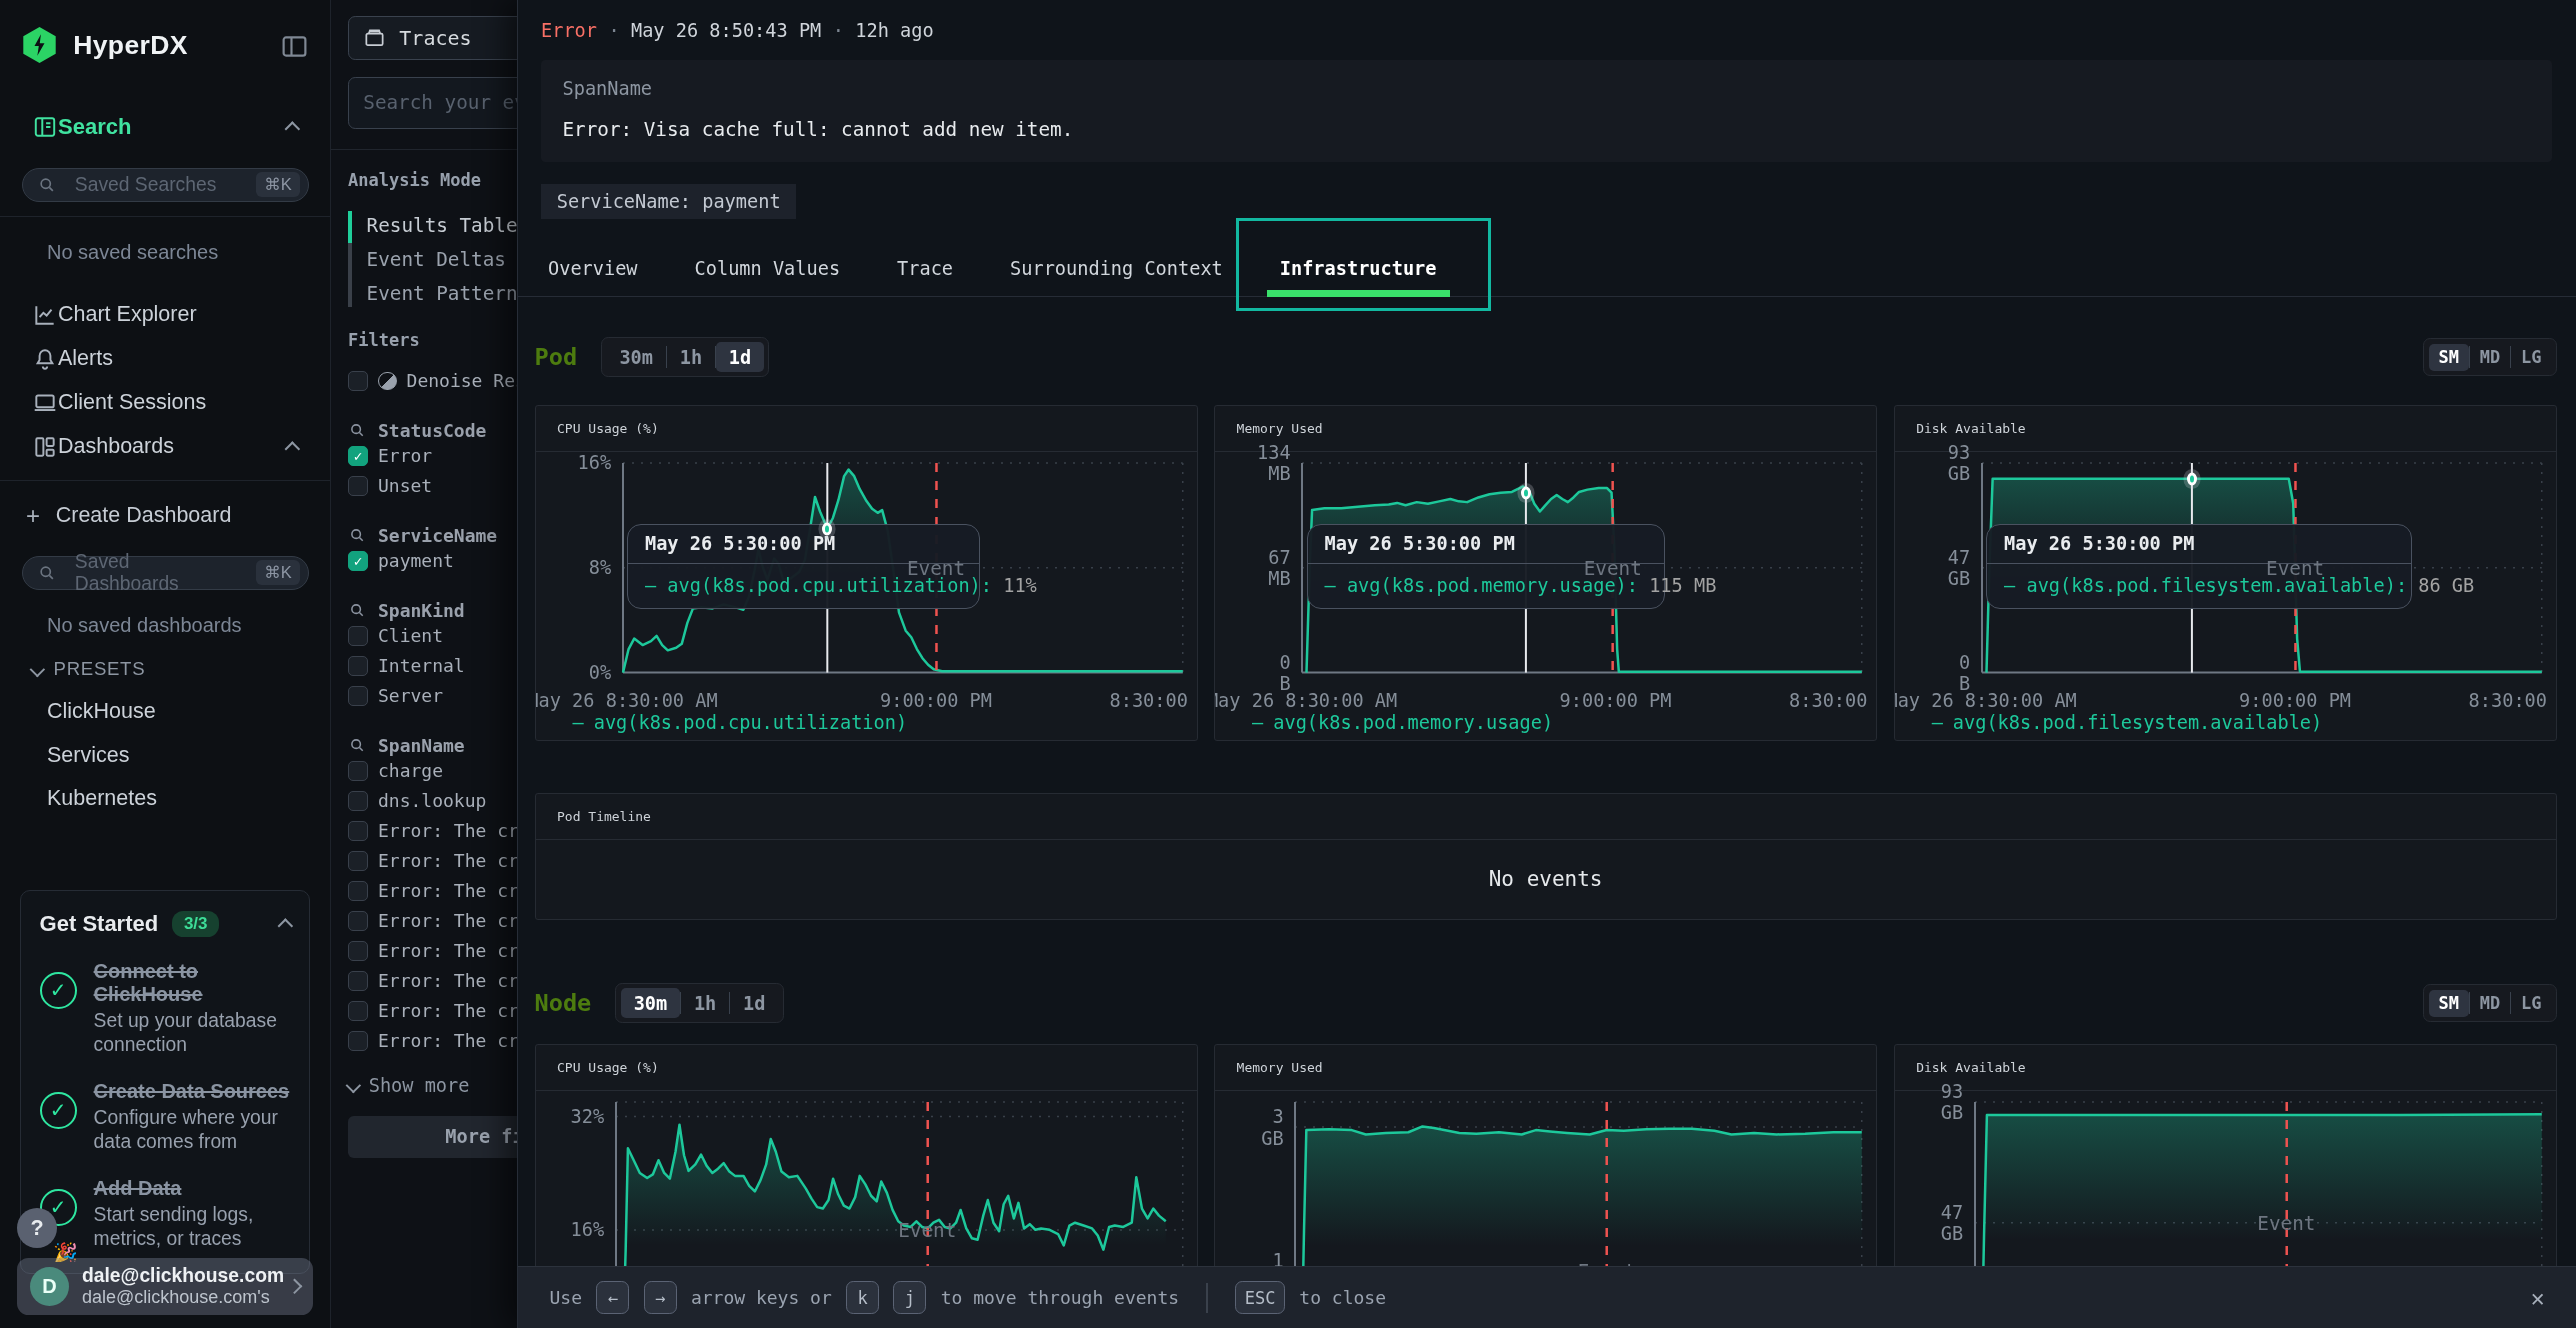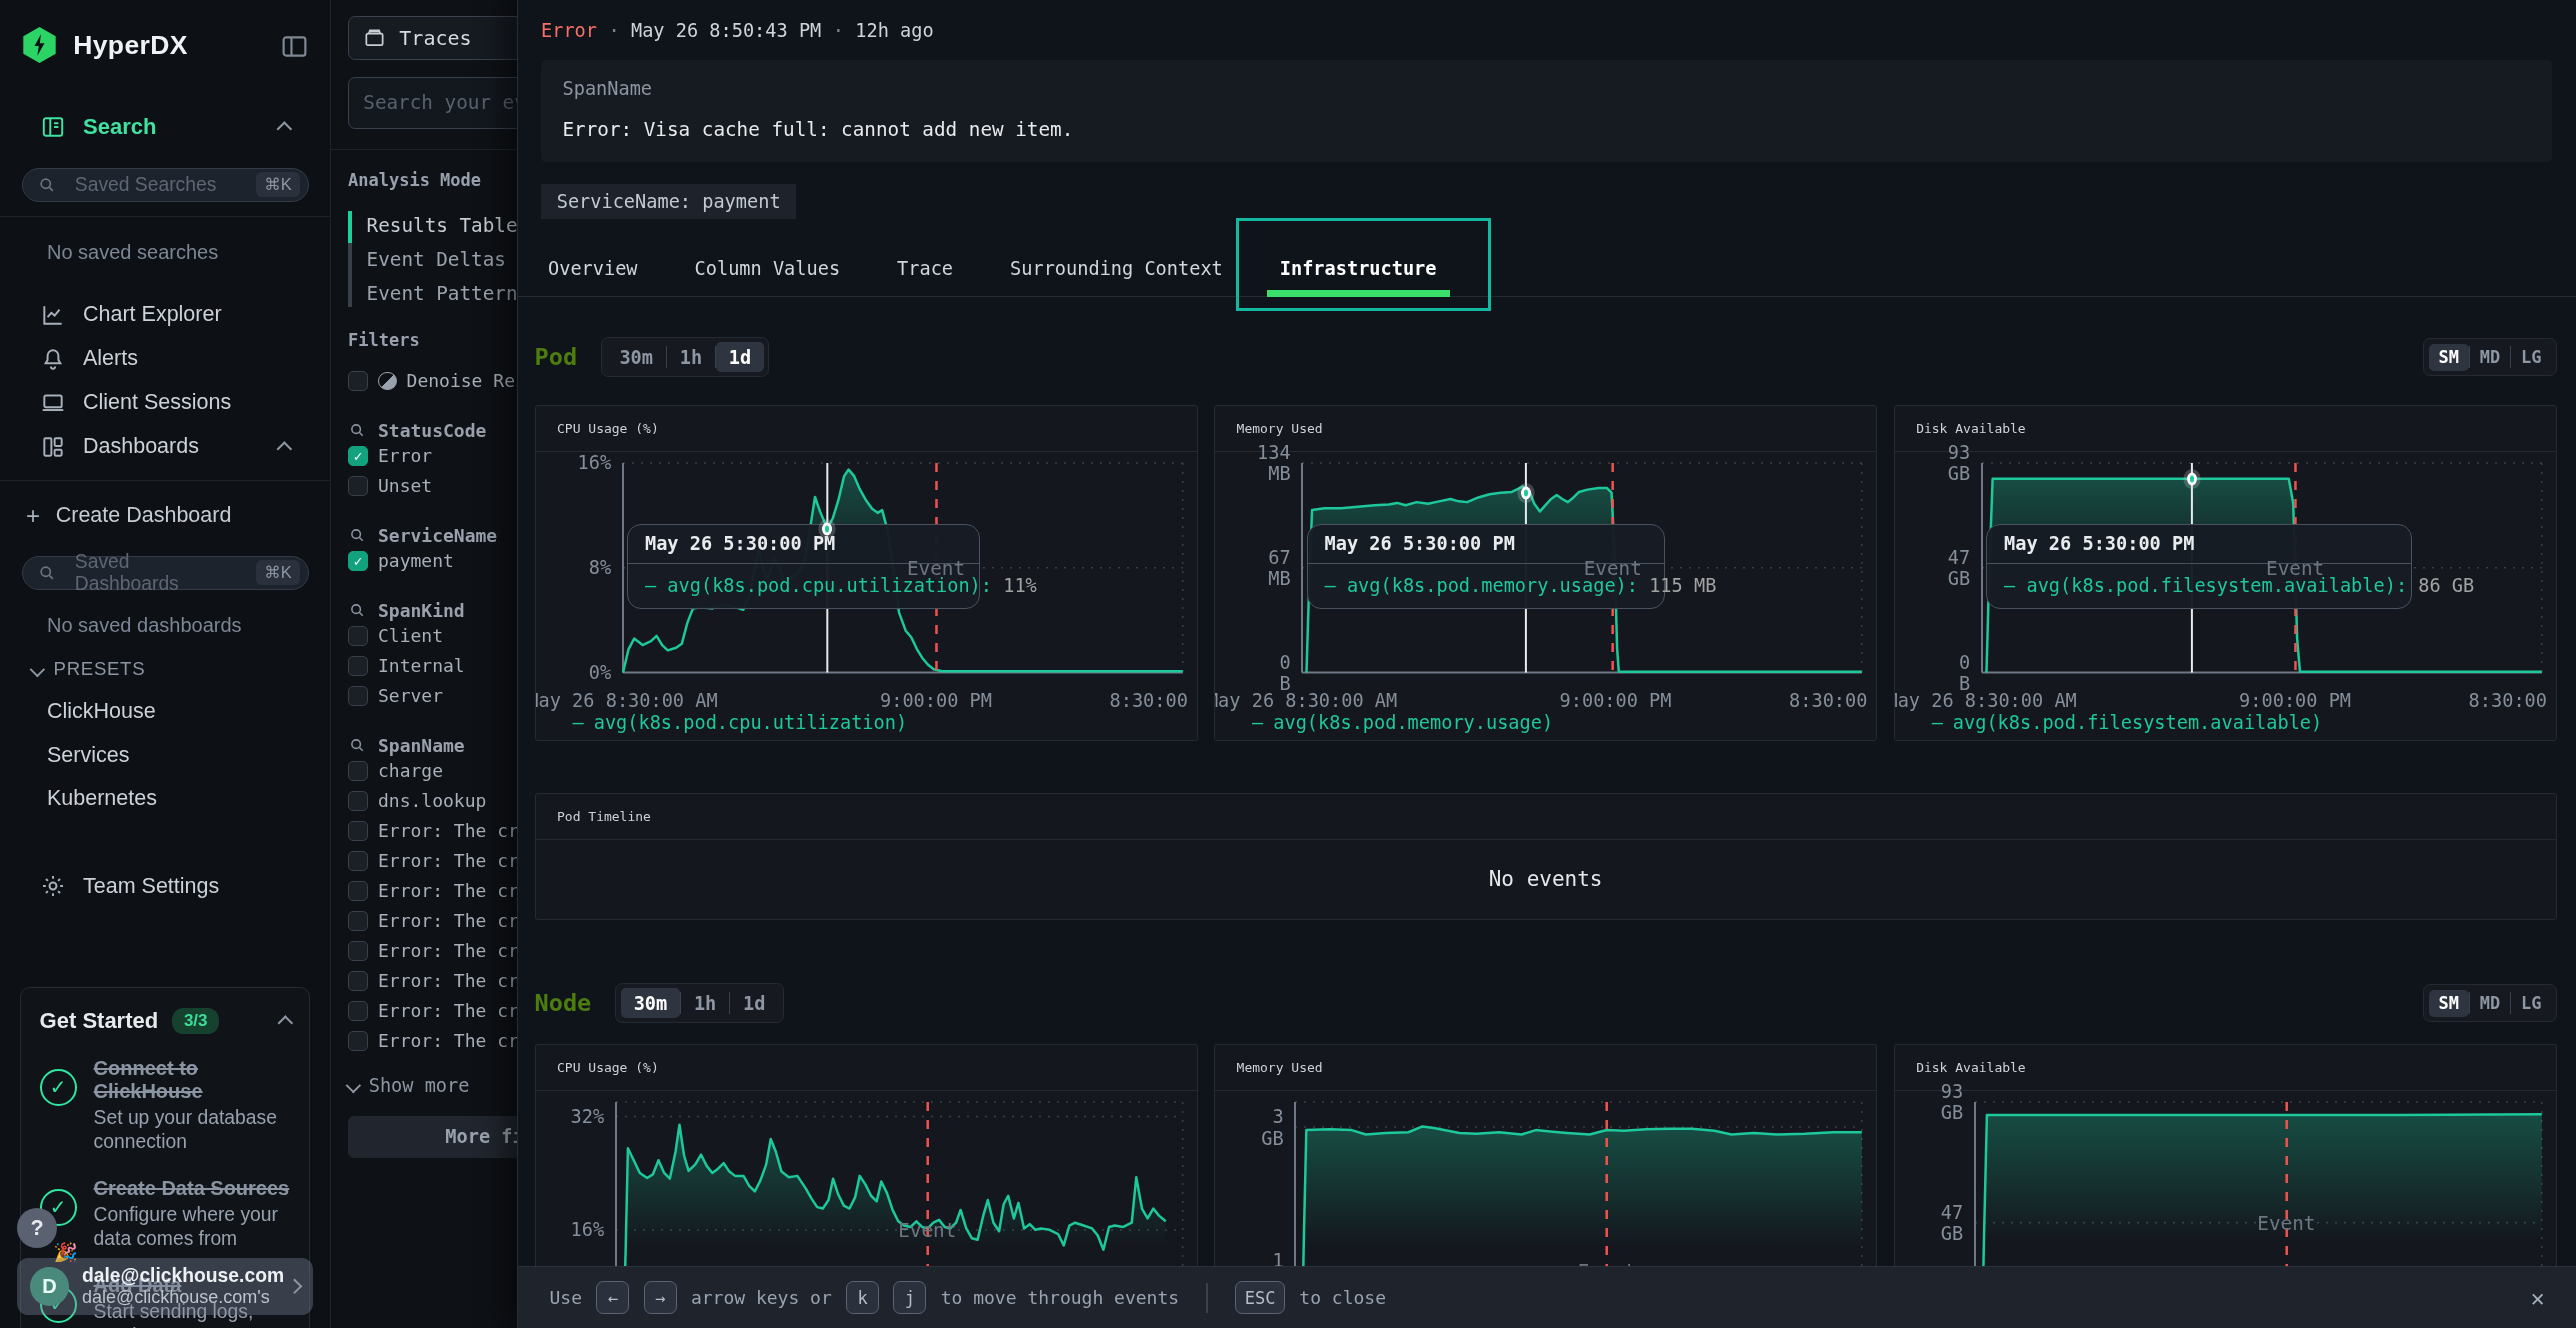--- a/index.html
+++ b/index.html
@@ -7,21 +7,21 @@
   body { background:#0a0c0f; font-family:"DejaVu Sans Mono","Liberation Mono",monospace; color:#c8cdd4; position:relative; }
   .sans { font-family:"Liberation Sans","DejaVu Sans",sans-serif; }
 
   
   #sidebar { position:absolute; left:0; top:0; bottom:0; width:331px; background:#0d1014; border-right:0.7px solid #1e232b; z-index:5; }
   .logo-row { display:flex; align-items:center; gap:15.7px; padding:27px 21.5px 0 21.5px; }
   .hex { width:36px; height:36px; background:#2bd465; clip-path:polygon(50% 0,95% 26%,95% 74%,50% 100%,5% 74%,5% 26%); display:flex;align-items:center;justify-content:center; }
   .bolt { width:14.3px; height:21.5px; background:#0d1014; clip-path:polygon(60% 0,15% 55%,45% 55%,35% 100%,85% 42%,52% 42%); }
   .logo-title { font-weight:bold; font-size:26.5px; color:#f0f3f5; letter-spacing:0.4px; }
   .collapse { margin-left:auto; width:29px; height:26px; color:#7f8894; }
-  .nav-row { display:flex; align-items:center; gap:17px; padding:0 40px; height:44px; color:#ccd2d9; font-size:21.5px; }
+  .nav-row { display:flex; align-items:center; padding:0 32px; height:44px; color:#ccd2d9; font-size:21.5px; }
   .nav-row .ic { width:26px; height:26px; color:#a8b0bb; flex:0 0 auto; }
   .search-row { margin-top:42px; padding-bottom:14.3px; border-bottom:0.7px solid #1e232b; }
   .search-row .lbl { color:#40e2a0; font-weight:bold; font-size:22px; }
   .search-row .ic { color:#40e2a0; }
   .chev { width:10.7px; height:10.7px; border-right:2.1px solid #8d96a2; border-bottom:2.1px solid #8d96a2; display:inline-block; flex:0 0 auto; }
   .chev.up { transform:rotate(-135deg) translate(-1.4px,-1.4px); }
   .chev.down { transform:rotate(45deg); }
   .chev.right { transform:rotate(-45deg); }
   .chev.ml { margin-left:auto; }
   .pill-input { margin:18.6px 21.5px 0 21.5px; height:34px; border-radius:17px; background:#1d232c; border:0.7px solid #333b46; display:flex; align-items:center; padding:0 7.2px 0 14.3px; gap:18px; }
@@ -228,29 +228,20 @@
   <div class="presets-h">
     <span class="chev down"></span>
     <span>PRESETS</span>
   </div>
   <div id="presets-list">
       <div class="preset-item">ClickHouse</div>
       <div class="preset-item">Services</div>
       <div class="preset-item">Kubernetes</div>
     </div>
 
-  <div id="team-row" class="nav-row">
-    <span class="ic">
-      <svg viewBox="0 0 24 24" fill="none" stroke="currentColor" stroke-width="1.8" width="26" height="26">
-          <circle cx="12" cy="12" r="3.2"></circle>
-          <path d="M12 2.8v2.6M12 18.6v2.6M2.8 12h2.6M18.6 12h2.6M5.5 5.5l1.8 1.8M16.7 16.7l1.8 1.8M18.5 5.5l-1.8 1.8M7.3 16.7l-1.8 1.8"></path>
-        </svg>
-    </span>
-    <span class="sans">Team Settings</span>
-  </div>
 
   <div id="getstarted">
     <div class="gs-head">
       <span class="gs-title">Get Started</span>
       <span class="gs-badge">3/3</span>
       <span class="chev up ml"></span>
     </div>
     <div id="gs-items">
         <div class="gs-item">
           <span class="gs-check">✓</span>

